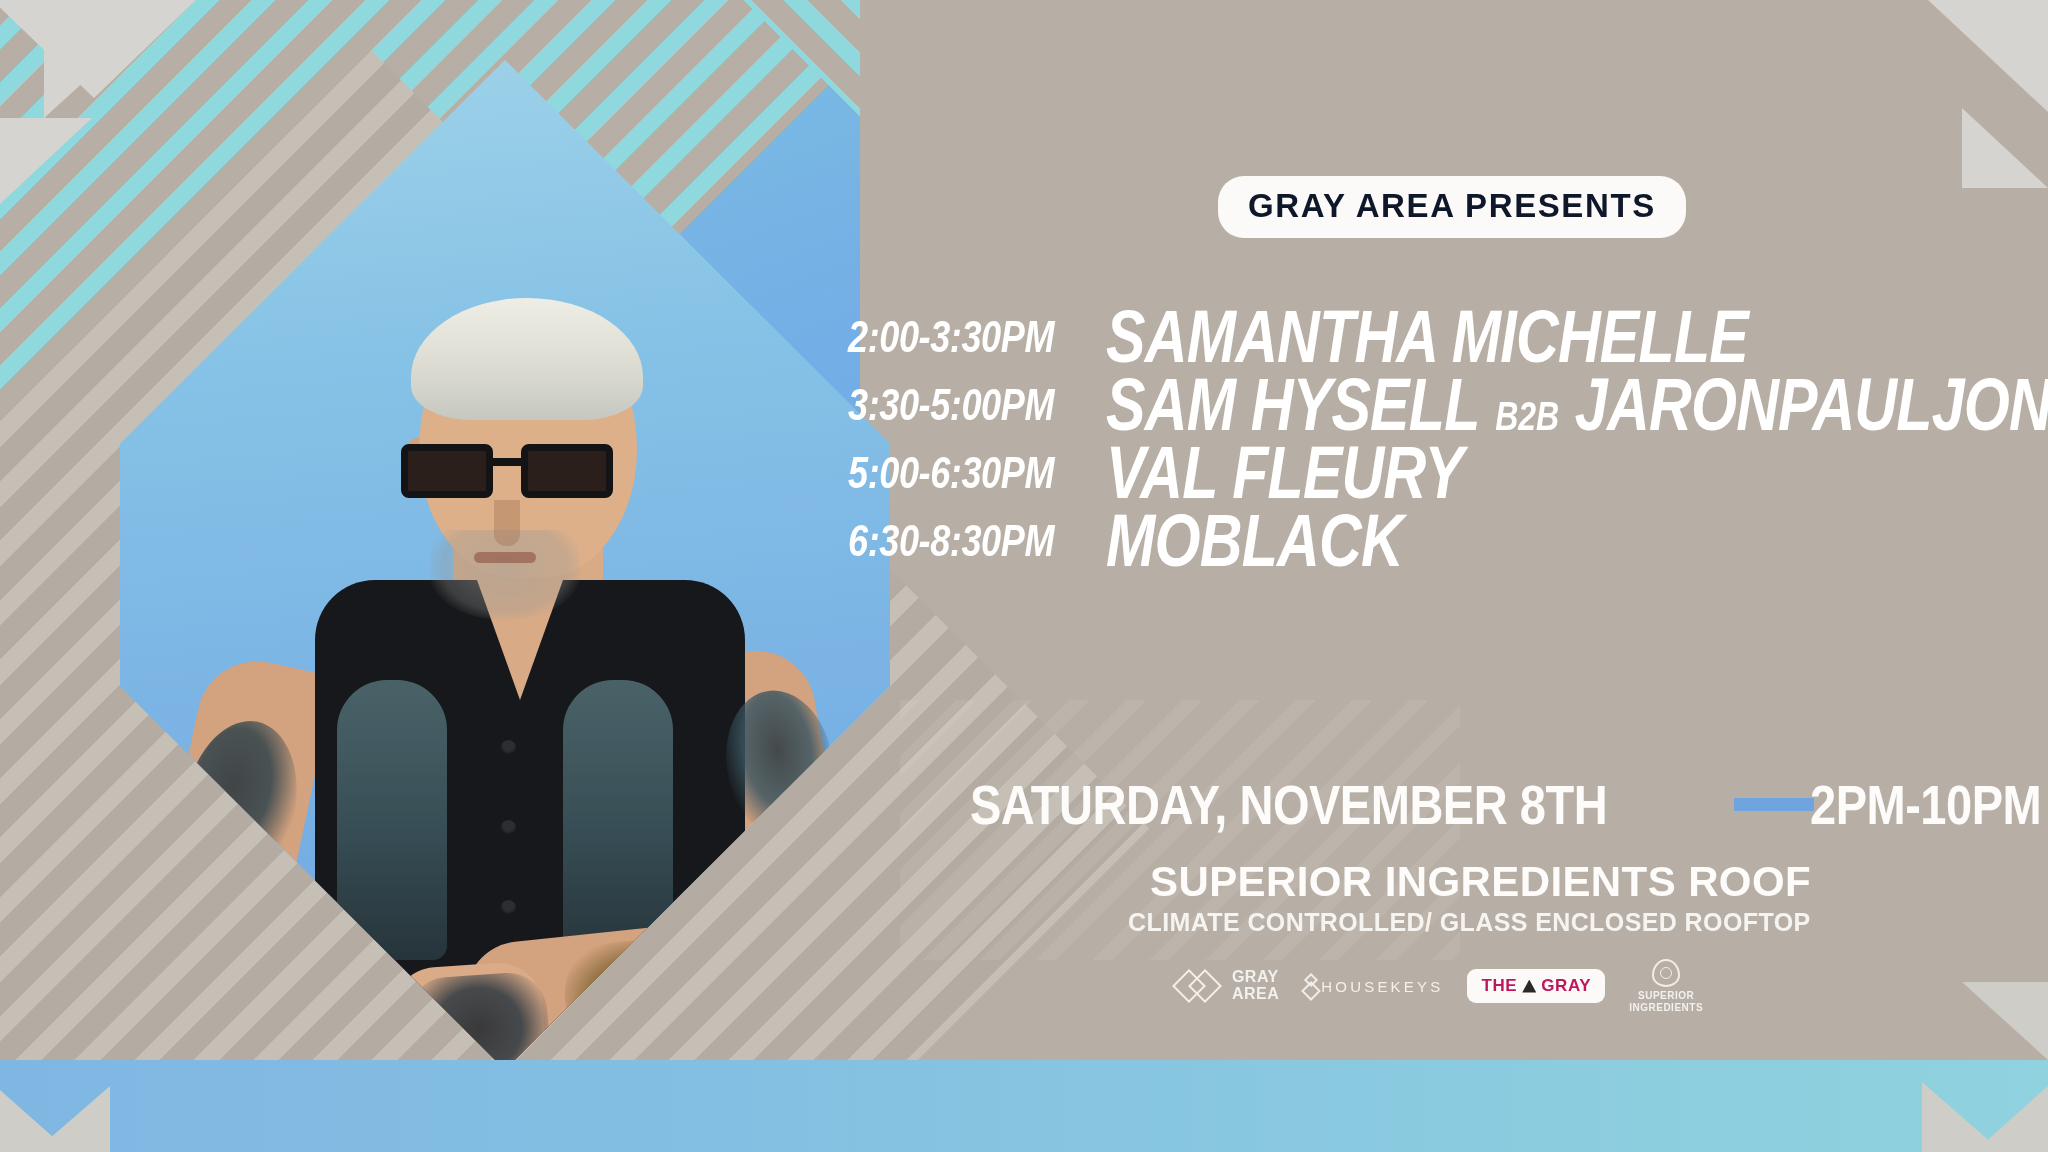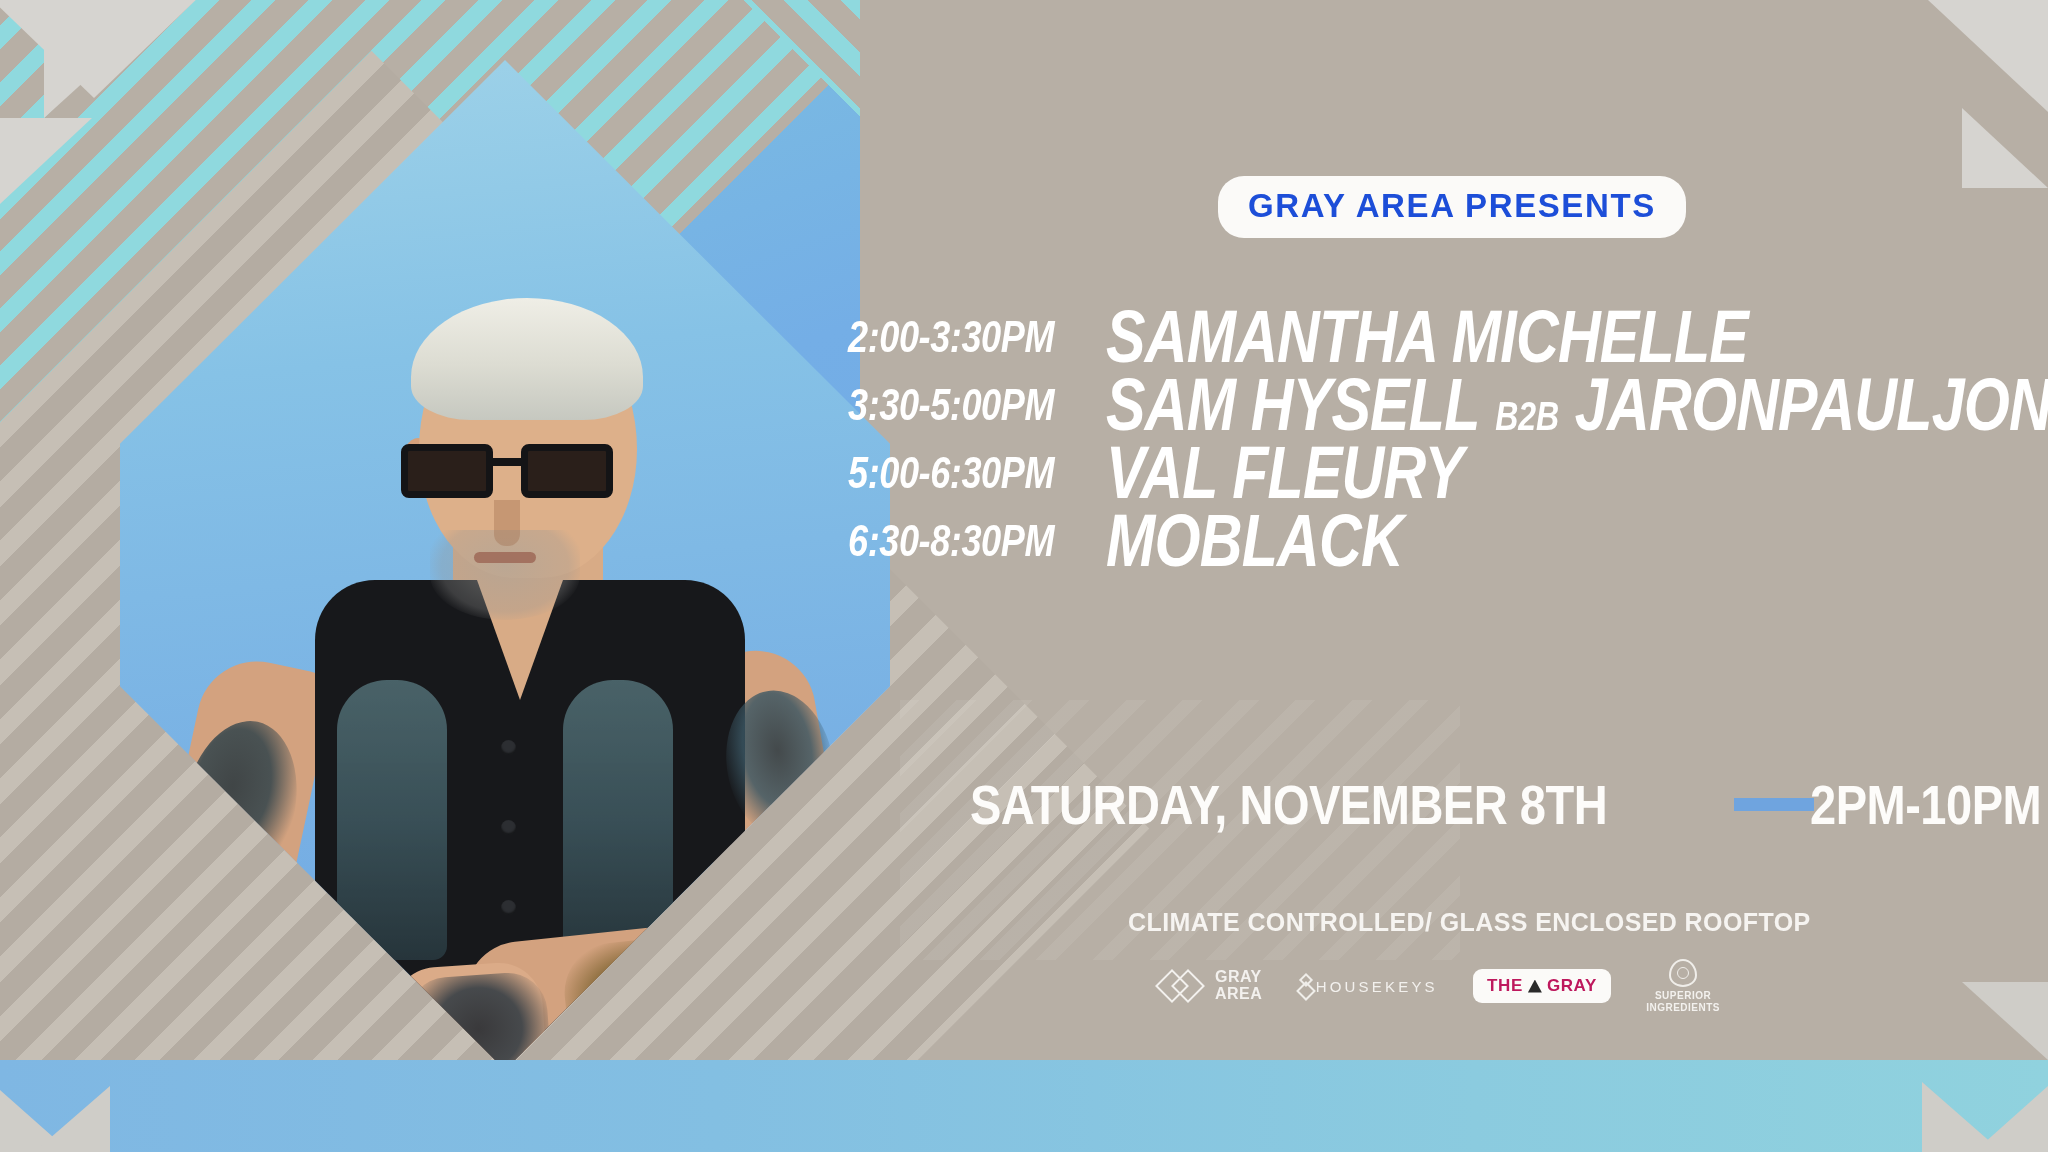--- a/index.html
+++ b/index.html
@@ -160,21 +160,21 @@
   .tat.t5{left:50%;margin-left:-96px;top:915px;width:140px;height:120px;
       background:radial-gradient(ellipse at 50% 45%, #16202a 0%, #26343f 44%, rgba(30,45,58,0) 78%);transform:rotate(-4deg);border-radius:40px;}
   .tat.t6{left:50%;margin-left:60px;top:880px;width:150px;height:110px;
       background:radial-gradient(ellipse at 50% 50%, #5b4420 0%, #7d6330 44%, rgba(100,78,40,0) 78%);transform:rotate(-6deg);border-radius:50px;}
 
   
   .badge{
     position:absolute;left:1218px;top:176px;
     background:#fbfaf8;border-radius:26px;
     padding:11px 30px 13px 30px;
-    font-size:33px;font-weight:700;letter-spacing:1.6px;color:#1d4ed8;
+    font-size:33px;font-weight:700;letter-spacing:1.6px;color:#0f172a;
     white-space:nowrap;
   }
 
   .lineup{position:absolute;left:848px;top:300px;width:1160px;}
   .row{display:flex;align-items:center;margin-bottom:-6px;font-style:italic;}
   .slot-time{
     width:262px;flex:0 0 262px;text-align:left;
     font-size:44px;font-weight:700;color:#ffffff;
     letter-spacing:-0.5px;
     transform:scaleX(.82);transform-origin:left center;
@@ -203,21 +203,21 @@
     font-size:42px;font-weight:700;color:#fdfcfa;letter-spacing:0.4px;white-space:nowrap;
   }
   .venue-sub{
     position:absolute;left:1128px;top:908px;
     font-size:25px;font-weight:700;color:#f6f4f1;letter-spacing:0.4px;white-space:nowrap;
   }
 
   
   .logos{
     position:absolute;left:1160px;top:948px;width:560px;height:76px;
-    display:flex;align-items:center;justify-content:space-between;gap:24px;
+    display:flex;align-items:center;justify-content:center;gap:24px;
   }
   .logo{display:flex;align-items:center;color:#f3f1ee;}
 
   .logo-grayarea{gap:9px;}
   .ga-mark{position:relative;width:46px;height:34px;flex:0 0 46px;}
   .ga-d{position:absolute;top:5px;width:24px;height:24px;border:2.5px solid #f3f1ee;transform:rotate(45deg);}
   .ga-d.one{left:0;} .ga-d.two{left:16px;}
   .ga-txt{font-size:16px;font-weight:700;line-height:1.04;letter-spacing:.5px;}
 
   .logo-housekeys{flex-direction:row;gap:2px;}
@@ -314,20 +314,21 @@
       <div class="slot-name"><span>MOBLACK</span></div>
     </div>
   </div>
 
   <div class="datebar">
     <div class="date-main">SATURDAY, NOVEMBER 8TH</div>
     <div class="dash"></div>
     <div class="time-main">2PM-10PM</div>
   </div>
 
+  <div class="venue">SUPERIOR INGREDIENTS ROOF</div>
   <div class="venue-sub">CLIMATE CONTROLLED/ GLASS ENCLOSED ROOFTOP</div>
 
   <div class="logos">
 
     <div class="logo logo-grayarea">
       <span class="ga-mark">
         <span class="ga-d one"></span>
           <span class="ga-d two"></span>
       </span>
       <span class="ga-txt">

